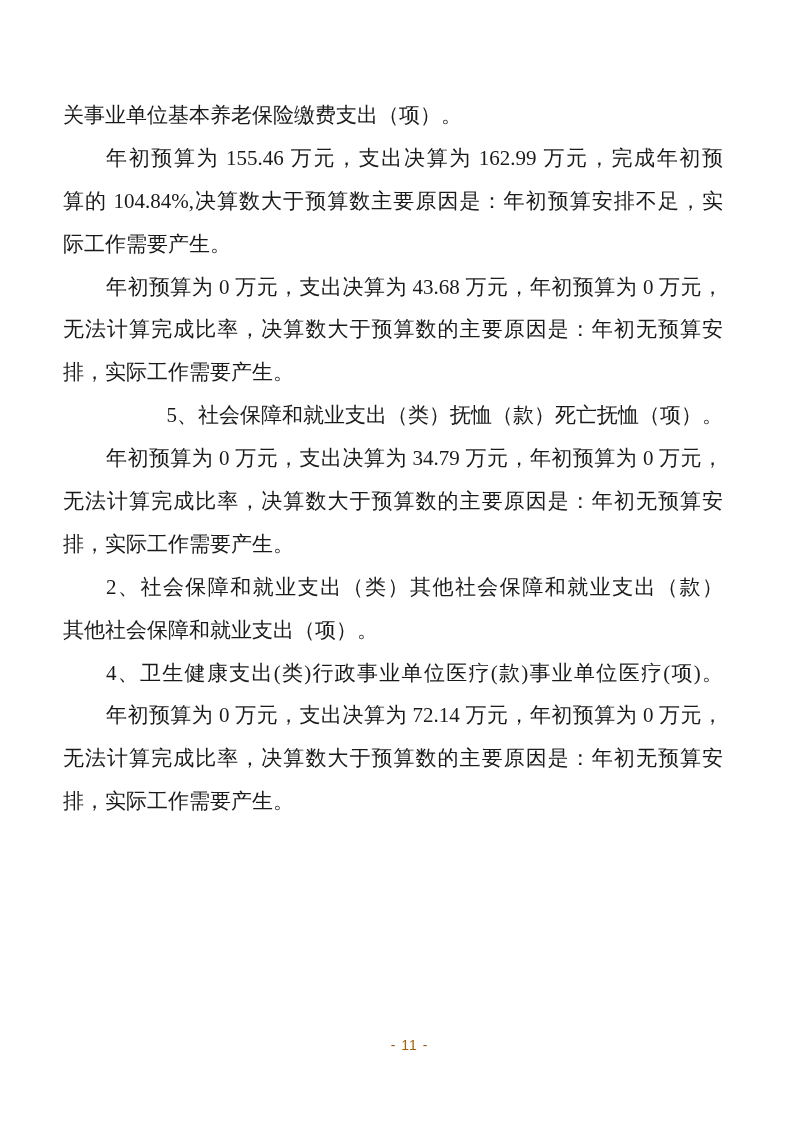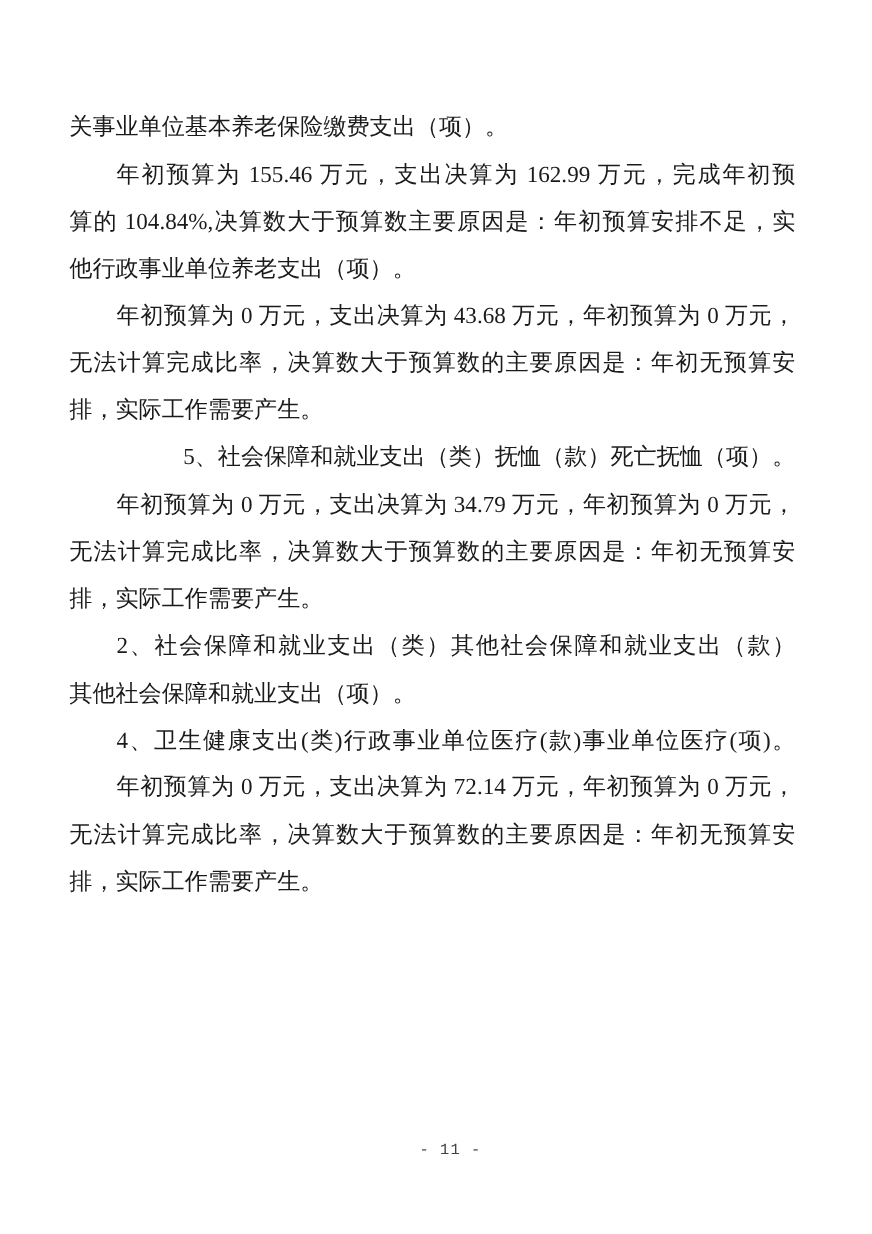--- a/index.html
+++ b/index.html
@@ -39,44 +39,44 @@
   }
   .footer {
     position: absolute;
     left: 0;
     top: 1036px;
     width: 793px;
     text-align: center;
   }
   .page-number {
     font-size: 14px;
-    color: #404040;
+    color: #a16207;
     letter-spacing: 1px;
-    font-family: Liberation Mono, monospace;
+    font-family: Liberation Sans, sans-serif;
     margin-left: 26px;
   }
 </style>
 </head>
 <body>
 
 <div class="page">
 
   <div class="content">
 
     <div>
       <div class="line">关事业单位基本养老保险缴费支出（项）。</div>
     </div>
 
     <div>
       <div class="line indent fill">年初预算为 155.46 万元，支出决算为 162.99 万元，完成年初预</div>
       <div class="line fill">算的 104.84%,决算数大于预算数主要原因是：年初预算安排不足，实</div>
+      <div class="line">际工作需要产生。</div>
     </div>
 
     <div>
-      <div class="line">他行政事业单位养老支出（项）。</div>
     </div>
 
     <div>
       <div class="line indent fill">年初预算为 0 万元，支出决算为 43.68 万元，年初预算为 0 万元，</div>
       <div class="line fill">无法计算完成比率，决算数大于预算数的主要原因是：年初无预算安</div>
       <div class="line">排，实际工作需要产生。</div>
     </div>
 
     <div>
       <div class="line indent">5、社会保障和就业支出（类）抚恤（款）死亡抚恤（项）。</div>

